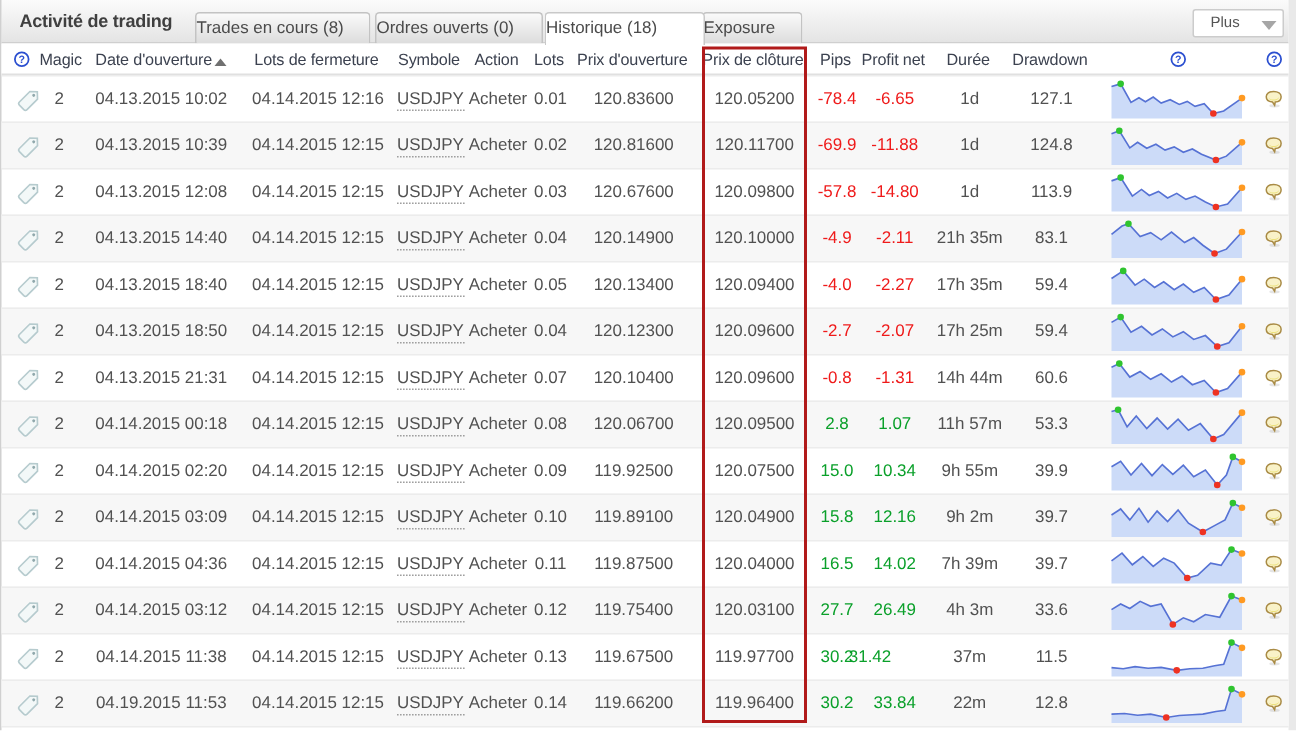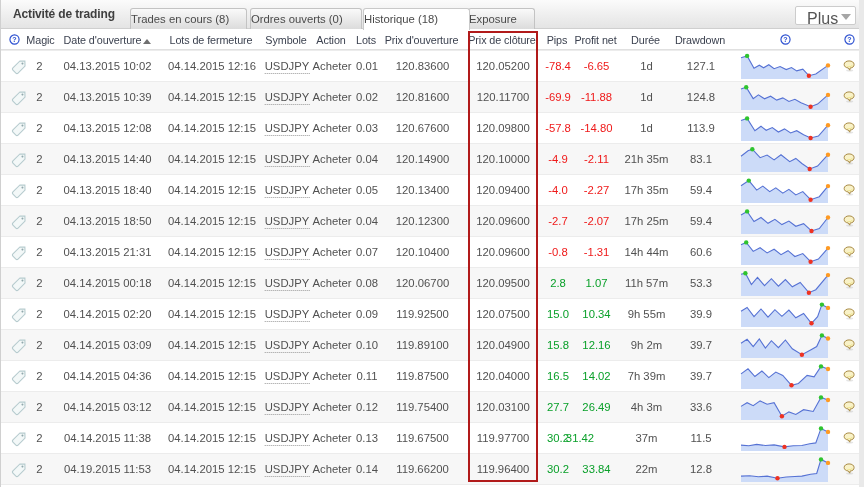--- a/index.html
+++ b/index.html
@@ -7,21 +7,21 @@
 #tabbar{position:absolute;left:1px;top:0;width:858px;height:29px;
  background:linear-gradient(#fbfbfb,#e4e4e4);border-bottom:1px solid #cfcfcf}
 #rightstrip{position:absolute;right:0;top:0;width:5px;height:487px;background:#e9e9e9}
 #leftline{position:absolute;left:0;top:0;width:1px;height:487px;background:#d0d0d0}
 .title{position:absolute;left:13px;top:7px;font-size:12px;font-weight:bold;color:#3f3f3f;letter-spacing:-0.15px}
 .tab{position:absolute;top:8px;height:21px;border:1px solid #c3c3c3;border-bottom:none;
  border-radius:3px 3px 0 0;background:linear-gradient(#fafafa,#dcdcdc);
  font-size:11.3px;color:#4a4a4a;text-align:left;line-height:20px}
 .tab.active{background:#fff;border-color:#c9c9c9;height:22px;z-index:3}
 #plus{position:absolute;left:795px;top:6px;width:61px;height:19px;background:#fff;
- border:1px solid #ccc;border-radius:2px;font-size:16px;color:#555;}
+ border:1px solid #ccc;border-radius:2px;font-size:10px;color:#555;}
 #plus span{position:absolute;left:11px;top:3px}
 #plus .tri{position:absolute;left:45px;top:7px;width:0;height:0;border-left:5px solid transparent;
  border-right:5px solid transparent;border-top:6px solid #a6a6a6}
 #hdr{position:absolute;left:1px;top:29px;width:858px;height:21px;background:#fff;
  border-bottom:1px solid #e0e0e0}
 .h{position:absolute;top:4.5px;font-size:10.8px;color:#3c4250;letter-spacing:-0.1px;white-space:nowrap;transform:translateX(-50%)}
 .row{position:absolute;left:1px;width:858px;height:31px;border-top:1px solid #ececec}
 .row.alt{background:#f7f7f7}
 .c{position:absolute;top:8.6px;font-size:11.3px;color:#515151;white-space:nowrap;transform:translateX(-50%)}
 .red{color:#ef1a1a}.grn{color:#0aa02a}

